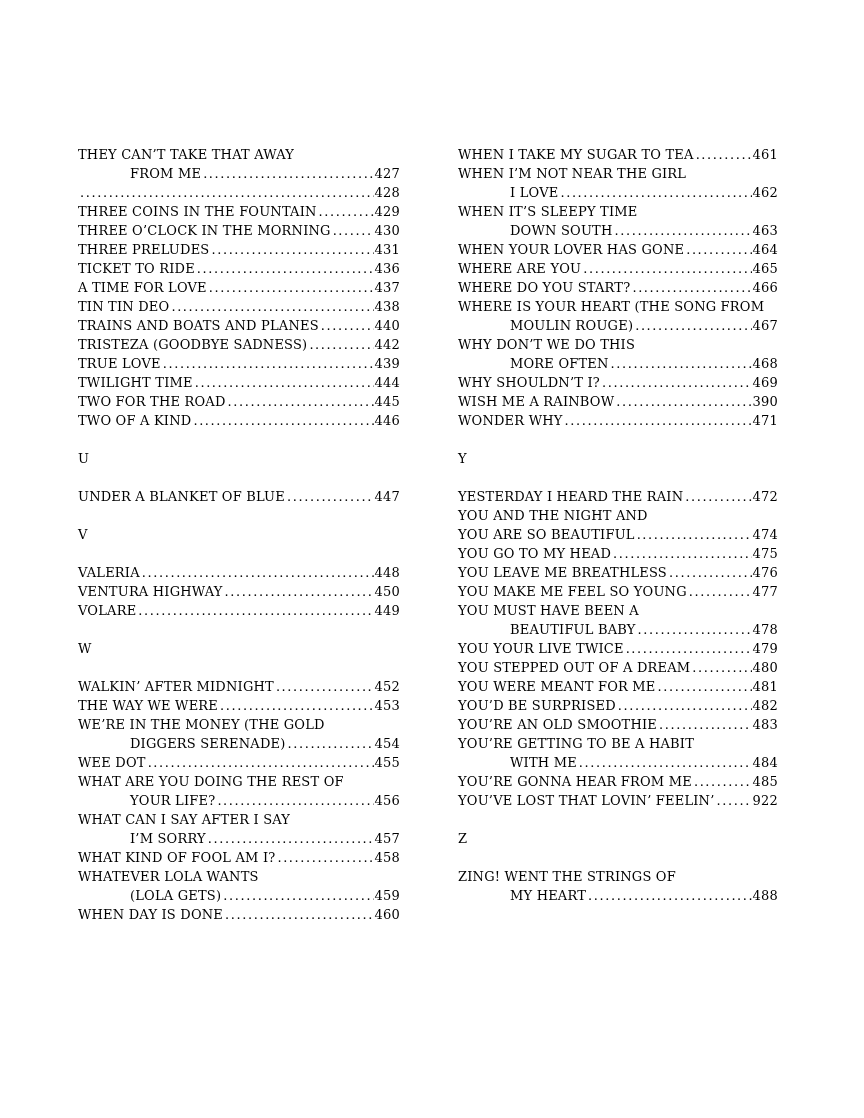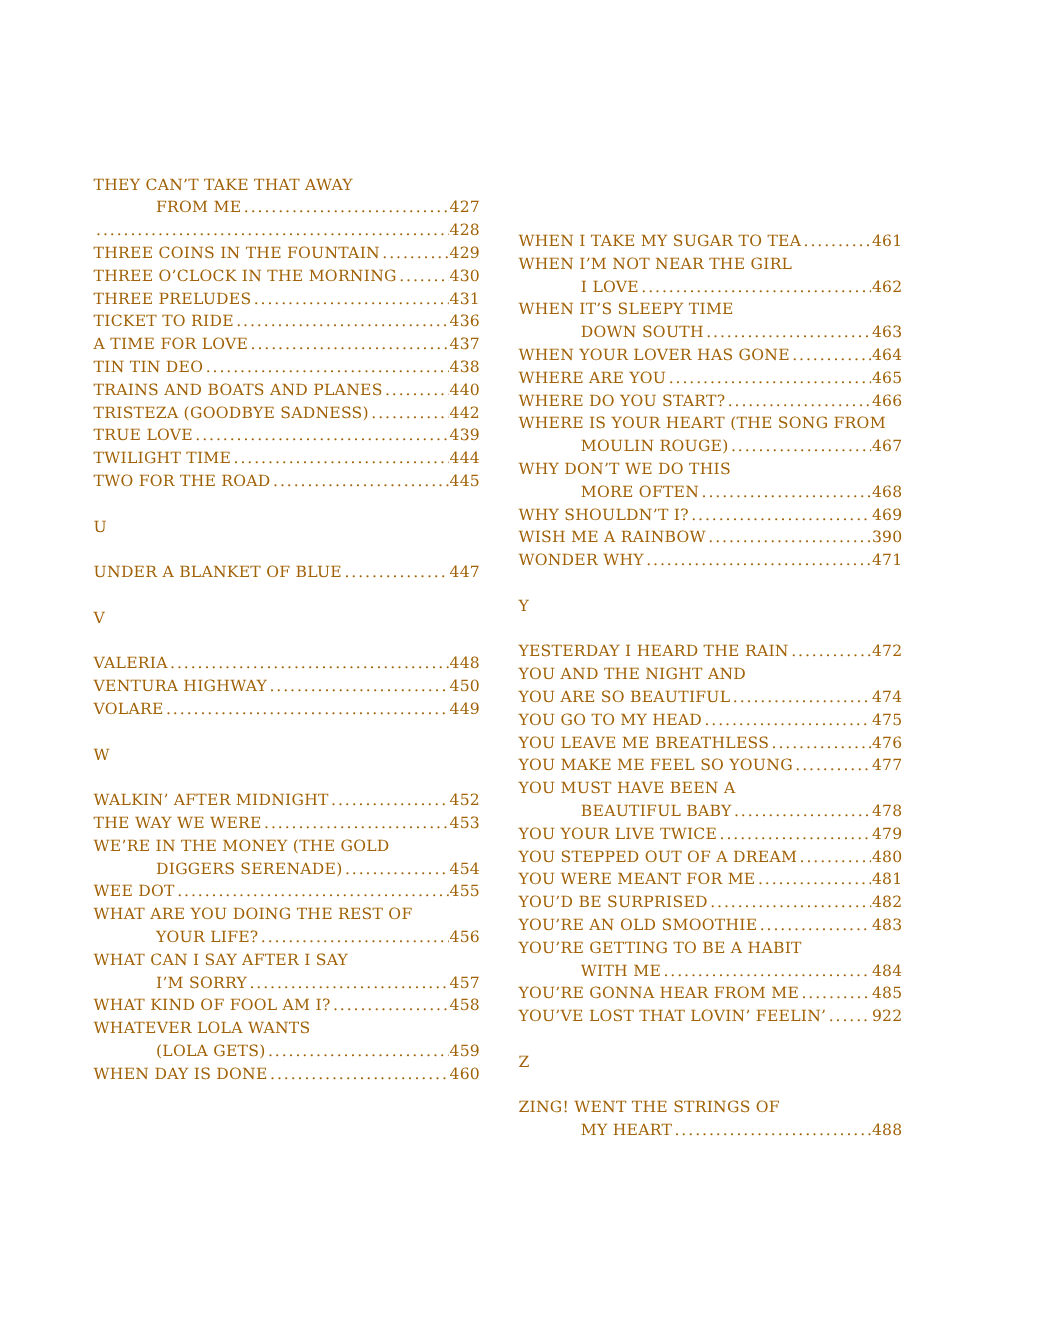--- a/index.html
+++ b/index.html
@@ -7,31 +7,31 @@
     padding: 0;
     background: #ffffff;
   }
   .page {
     position: relative;
     width: 864px;
     height: 1118px;
     background: #ffffff;
     overflow: hidden;
     font-family: "DejaVu Serif", "Liberation Serif", serif;
-    color: #a16207;
+    color: #000000;
   }
   .col {
     position: absolute;
     top: 145px;
     font-size: 13px;
     line-height: 19px;
     letter-spacing: 0.2px;
   }
   .col-left  { left: 78px;  width: 322px; }
-  .col-right { left: 432px; width: 320px; margin-top: 47px; }
+  .col-right { left: 458px; width: 320px; }
 
   .entry {
     display: flex;
     align-items: baseline;
     white-space: nowrap;
   }
   .entry .title { flex: 0 0 auto; }
   .leader {
     flex: 1 1 auto;
     overflow: hidden;
@@ -115,20 +115,25 @@
       <div class="entry">
         <span class="title">TWILIGHT TIME</span>
         <span class="leader"></span>
         <span class="num">444</span>
       </div>
       <div class="entry">
         <span class="title">TWO FOR THE ROAD</span>
         <span class="leader"></span>
         <span class="num">445</span>
       </div>
+      <div class="entry">
+        <span class="title">TWO OF A KIND</span>
+        <span class="leader"></span>
+        <span class="num">446</span>
+      </div>
       <div class="letter">U</div>
       <div class="entry">
         <span class="title">UNDER A BLANKET OF BLUE</span>
         <span class="leader"></span>
         <span class="num">447</span>
       </div>
       <div class="letter">V</div>
       <div class="entry">
         <span class="title">VALERIA</span>
         <span class="leader"></span>

